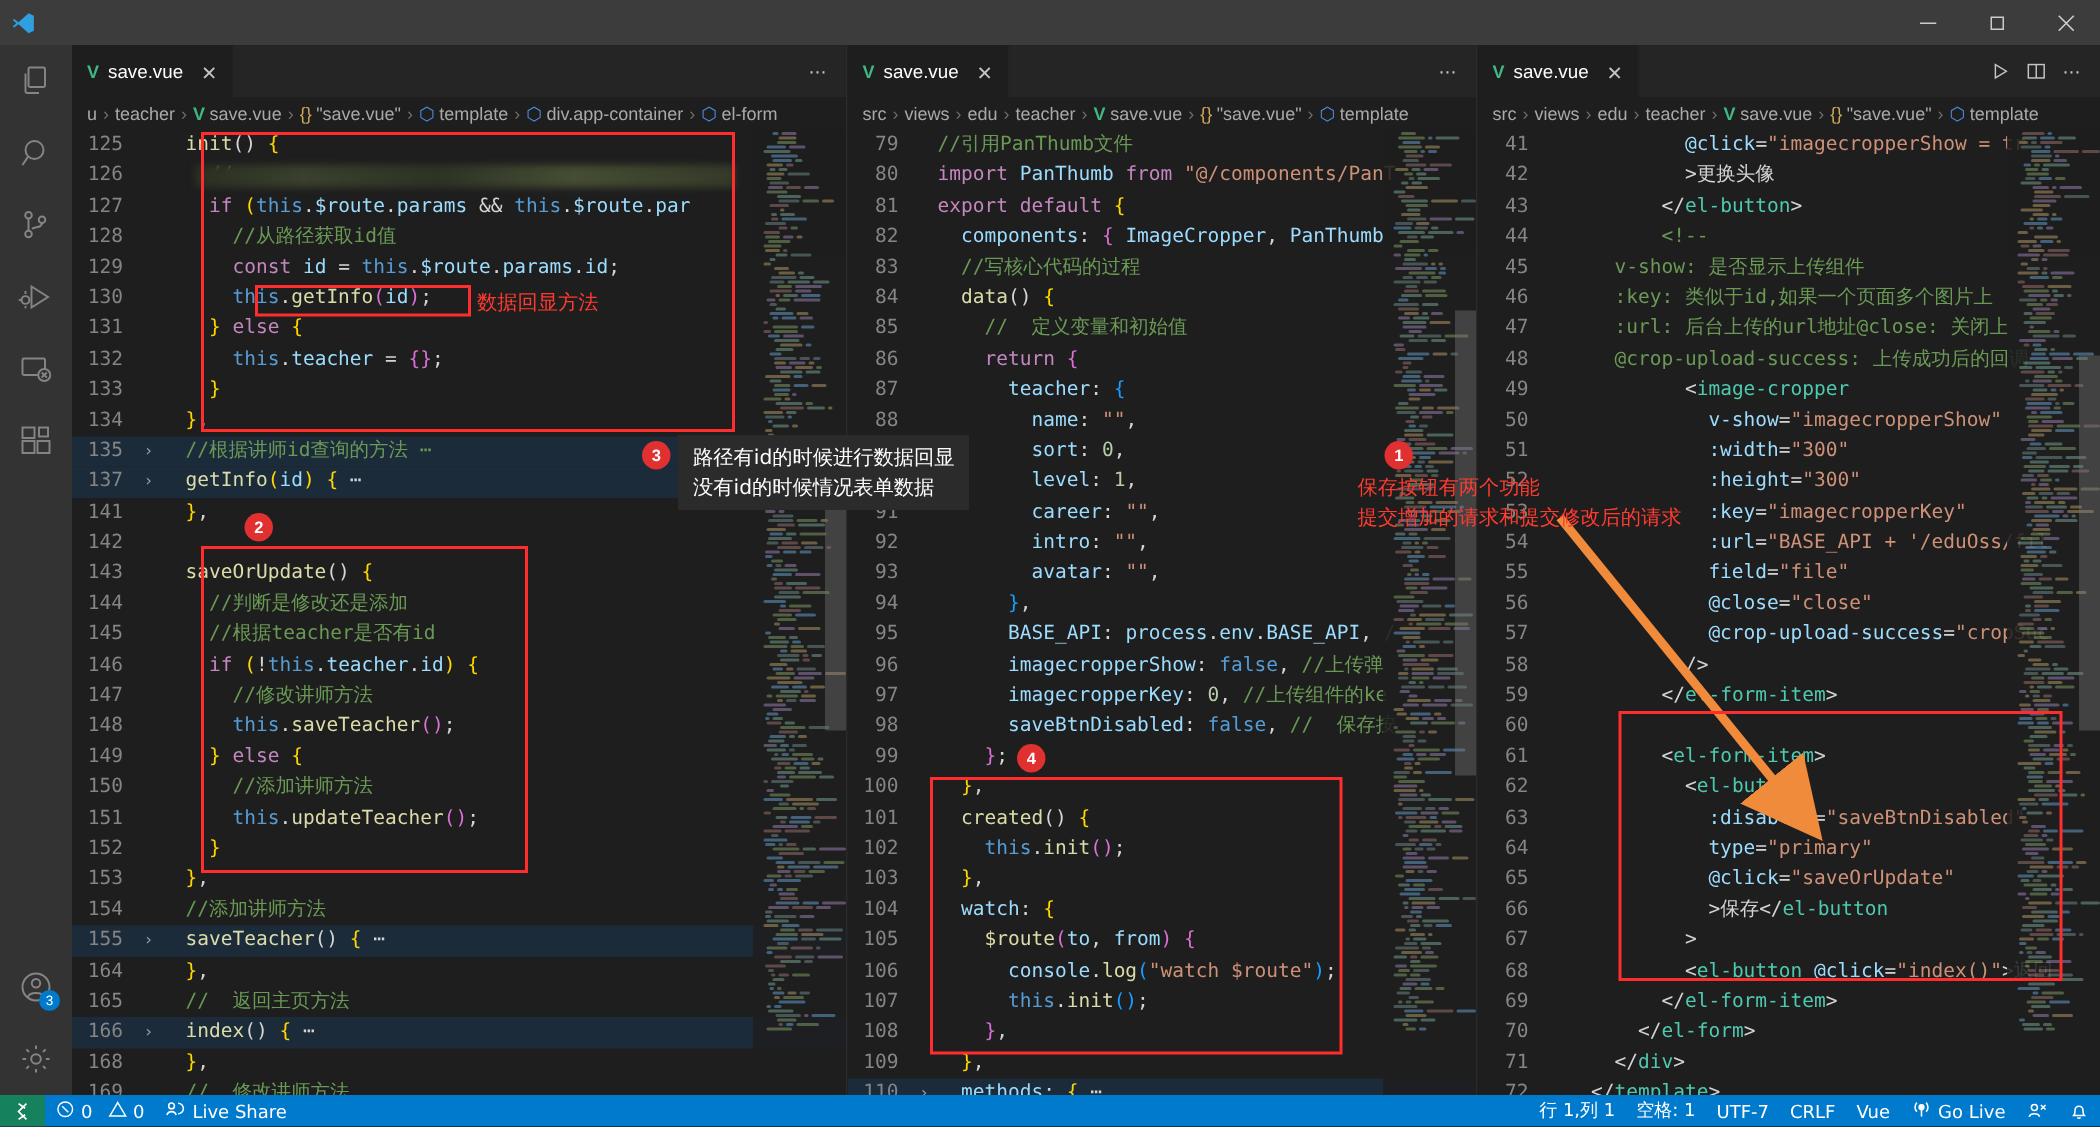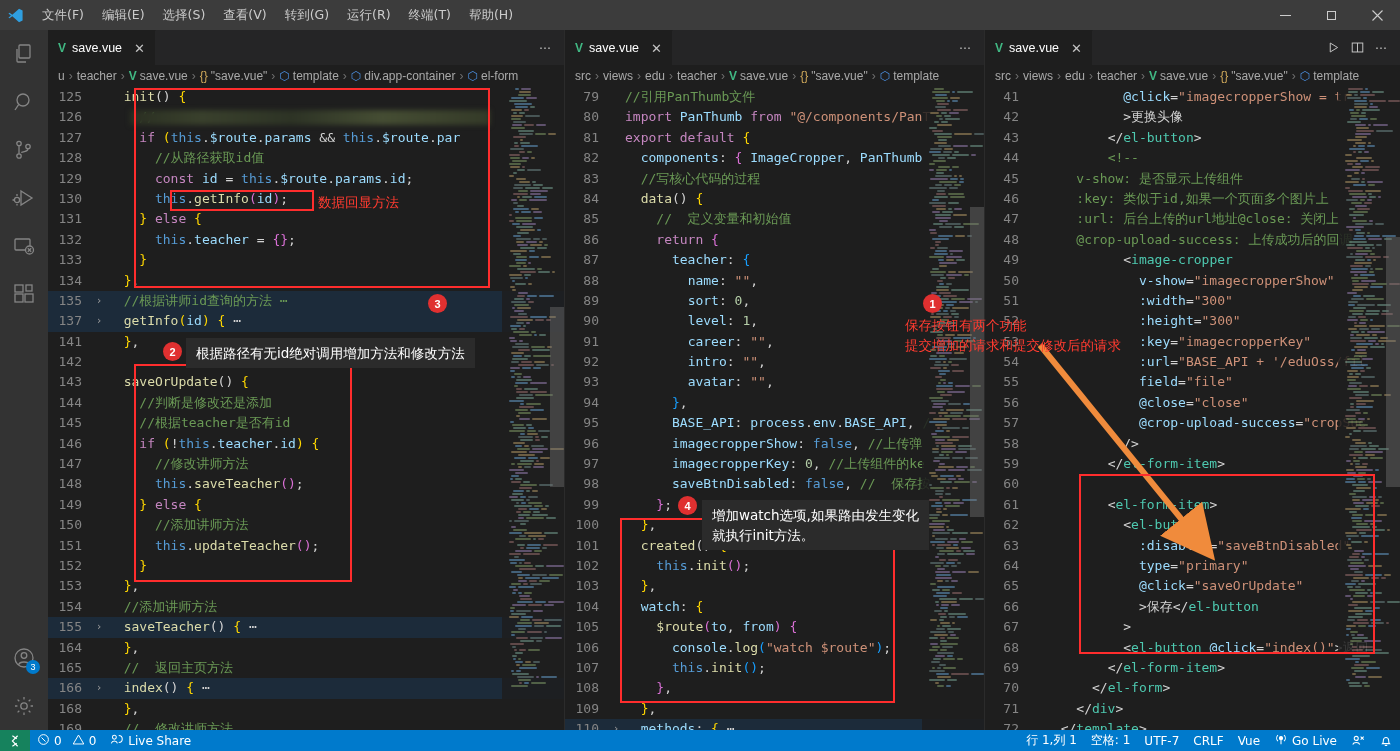--- a/index.html
+++ b/index.html
@@ -162,30 +162,20 @@
 <body>
 
 <div class="app">
 
   <div class="titlebar">
     <div class="vslogo">
       <svg width="17" height="17" viewBox="0 0 24 24">
         <path d="M17 2.5 L22 5 L22 19 L17 21.5 L7.5 13 L3.5 16 L2 15 L5.5 12 L2 9 L3.5 8 L7.5 11 Z" fill="#2f9fe0"></path>
       </svg>
     </div>
-    <div class="menus">
-      <div class="menu-item">文件(F)</div>
-      <div class="menu-item">编辑(E)</div>
-      <div class="menu-item">选择(S)</div>
-      <div class="menu-item">查看(V)</div>
-      <div class="menu-item">转到(G)</div>
-      <div class="menu-item">运行(R)</div>
-      <div class="menu-item">终端(T)</div>
-      <div class="menu-item">帮助(H)</div>
-    </div>
     <div class="wincontrols">
       <div class="wc">
         <svg width="11" height="11" viewBox="0 0 11 11">
             <rect x="0" y="5" width="11" height="1" fill="#cccccc"></rect>
           </svg>
       </div>
       <div class="wc">
         <svg width="11" height="11" viewBox="0 0 11 11">
             <rect x="1.5" y="1.5" width="8" height="8" fill="none" stroke="#cccccc" stroke-width="1"></rect>
           </svg>
@@ -3366,25 +3356,24 @@
         </marker>
       </defs>
       <line id="arrow-line" x1="1040" y1="345" x2="1200" y2="542" stroke="#f08b3c" stroke-width="6" marker-end="url(#ah)"></line>
     </svg>
   <div class="redbox" style="left: 134px; top: 88px; width: 356px; height: 200px;"></div>
       <div class="redbox" style="left: 170px; top: 190px; width: 144px; height: 21px;"></div>
       <div class="redbox" style="left: 134px; top: 364px; width: 218px; height: 218px;"></div>
       <div class="redbox" style="left: 620px; top: 518px; width: 275px; height: 185px;"></div>
       <div class="redbox" style="left: 1079px; top: 474px; width: 296px; height: 180px;"></div>
       <div class="marker" style="left: 428px; top: 294px;">3</div>
+      <div class="callout" style="left: 452px; top: 290px;">路径有id的时候进行数据回显
+没有id的时候情况表单数据</div>
       <div class="marker" style="left: 163px; top: 342px;">2</div>
-      <div class="callout" style="left: 186px; top: 338px;">根据路径有无id绝对调用增加方法和修改方法</div>
       <div class="marker" style="left: 678px; top: 496px;">4</div>
-      <div class="callout" style="left: 702px; top: 500px;">增加watch选项,如果路由发生变化
-就执行init方法。</div>
       <div class="marker" style="left: 923px; top: 294px;">1</div>
       <div class="redtext" style="left: 318px; top: 192px; color: rgb(255, 59, 48);">数据回显方法</div>
       <div class="redtext" style="left: 905px; top: 315px; color: rgb(255, 59, 48);">保存按钮有两个功能
 提交增加的请求和提交修改后的请求</div>
     </div>
 
   <div class="statusbar">
     <div class="sb-remote">
       <svg width="14" height="14" viewBox="0 0 16 16" fill="none" stroke="#ffffff" stroke-width="1.3">
         <path d="M11 2 L5 8 L11 14"></path>

